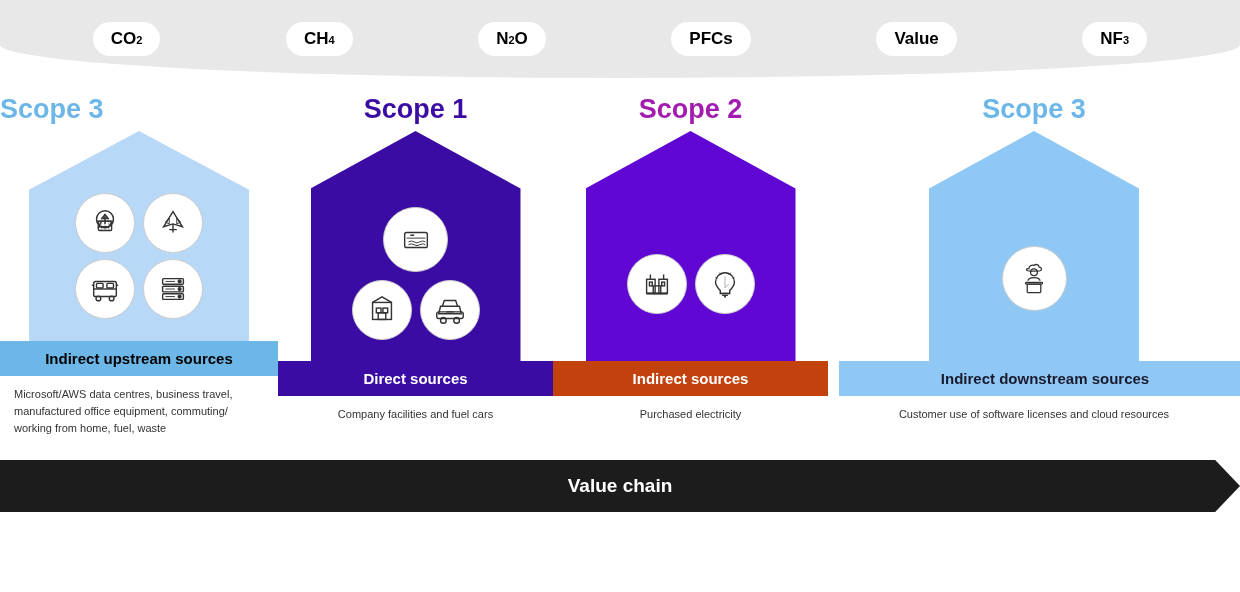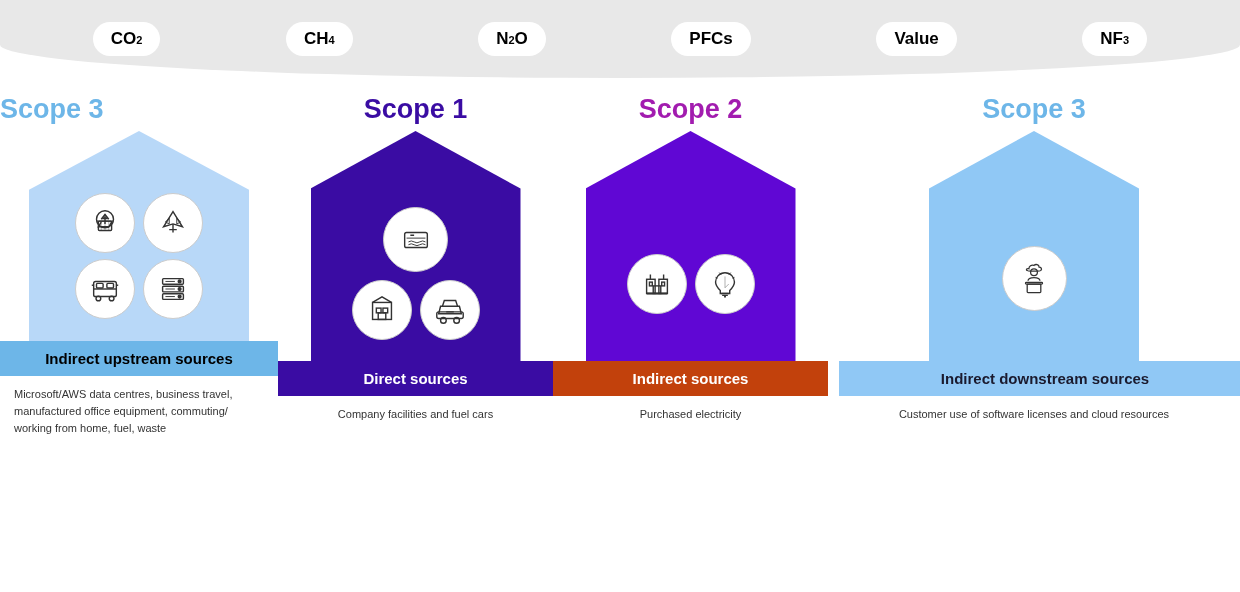--- a/index.html
+++ b/index.html
@@ -408,14 +408,17 @@
             </svg>
           </div>
         </div>
       </div>
       <div class="bottom-label s3-right-lbl">Indirect downstream sources</div>
       <div class="desc-area">Customer use of software licenses and cloud resources</div>
     </div>
 
   </div>
 
+  <div class="bottom-banner">
+    <span class="bottom-banner-text">Value chain</span>
+  </div>
 
 </div>
 
 </body></html>

